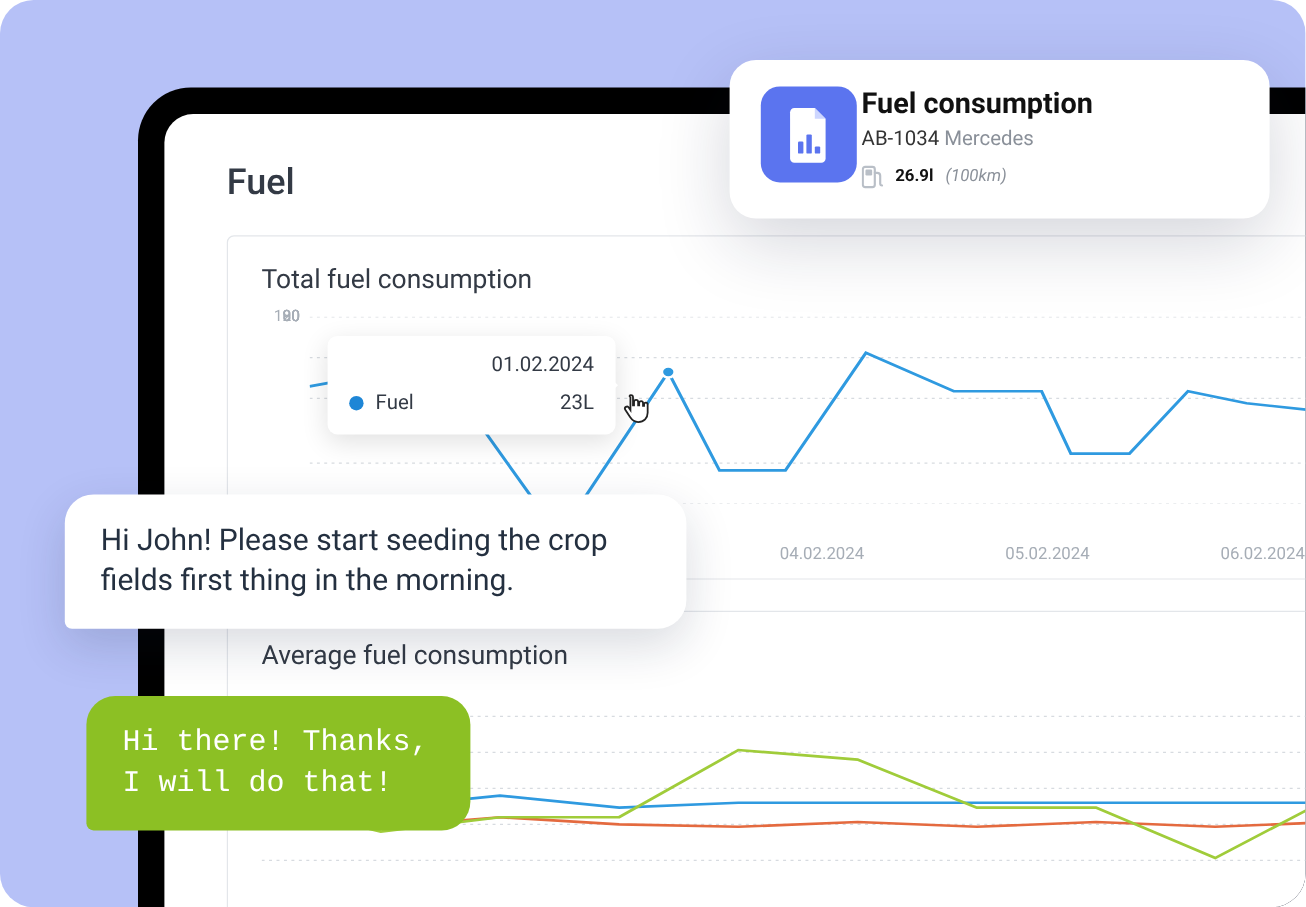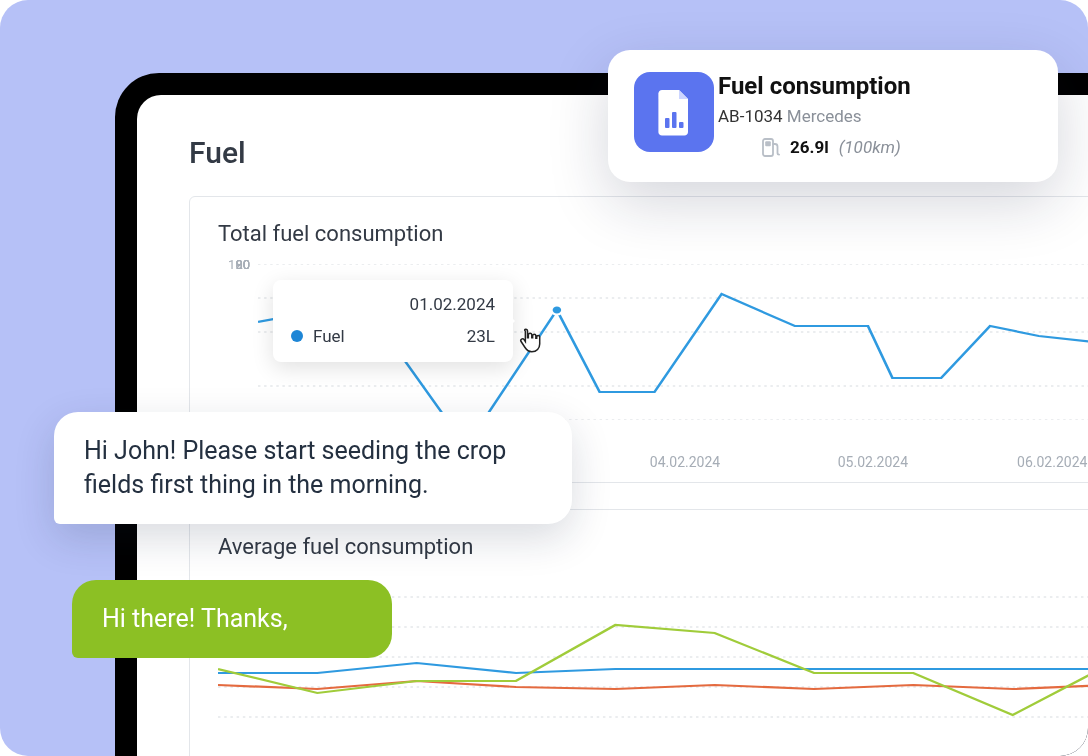--- a/index.html
+++ b/index.html
@@ -107,21 +107,21 @@
     width: 80px; height: 80px;
     background: #5b74ef;
     border-radius: 16px;
     display: flex; align-items: center; justify-content: center;
     flex: 0 0 80px;
   }
   .fuel-body { flex: 1; }
   .fuel-title { font-size: 24px; font-weight: 700; color: #111; margin-bottom: 6px; }
   .fuel-sub { font-size: 17px; color: #333; margin-bottom: 10px; }
   .fuel-sub .muted { color: #8a9099; }
-  .fuel-metrics { display: flex; align-items: center; gap: 10px; font-size: 17px; color: #111; margin-left: 44px; }
+  .fuel-metrics { display: flex; align-items: center; gap: 10px; font-size: 14px; color: #111; }
   .fuel-metrics .muted { color: #8a9099; font-style: italic; }
   .pump-icon { width: 18px; height: 22px; display: inline-block; }
   
   .bubble-out, .bubble-in {
     position: absolute;
     border-radius: 24px;
     padding: 22px 30px;
     font-size: 25px;
     line-height: 1.35;
     box-shadow: 0 14px 40px rgba(20,30,60,.16);
@@ -133,20 +133,21 @@
     color: #243040;
     border-bottom-left-radius: 6px;
   }
   .bubble-in {
     left: 72px; top: 580px;
     width: 320px;
     background: #8cc024;
     color: #fff;
     border-bottom-left-radius: 6px;
     box-shadow: none;
+    font-family: Liberation Mono, monospace;
   }
 </style>
 </head>
 <body>
 
 <div class="stage">
 
   <div class="tablet">
     <div class="screen">
 
@@ -250,15 +251,16 @@
         <span class="muted">(100km)</span>
       </div>
     </div>
   </div>
 
   <div class="bubble-out">
     <span>Hi John! Please start seeding the crop fields first thing in the morning.</span>
   </div>
   <div class="bubble-in">
     <div>Hi there! Thanks,</div>
+    <div>I will do that!</div>
   </div>
 
 </div>
 
 </body></html>

